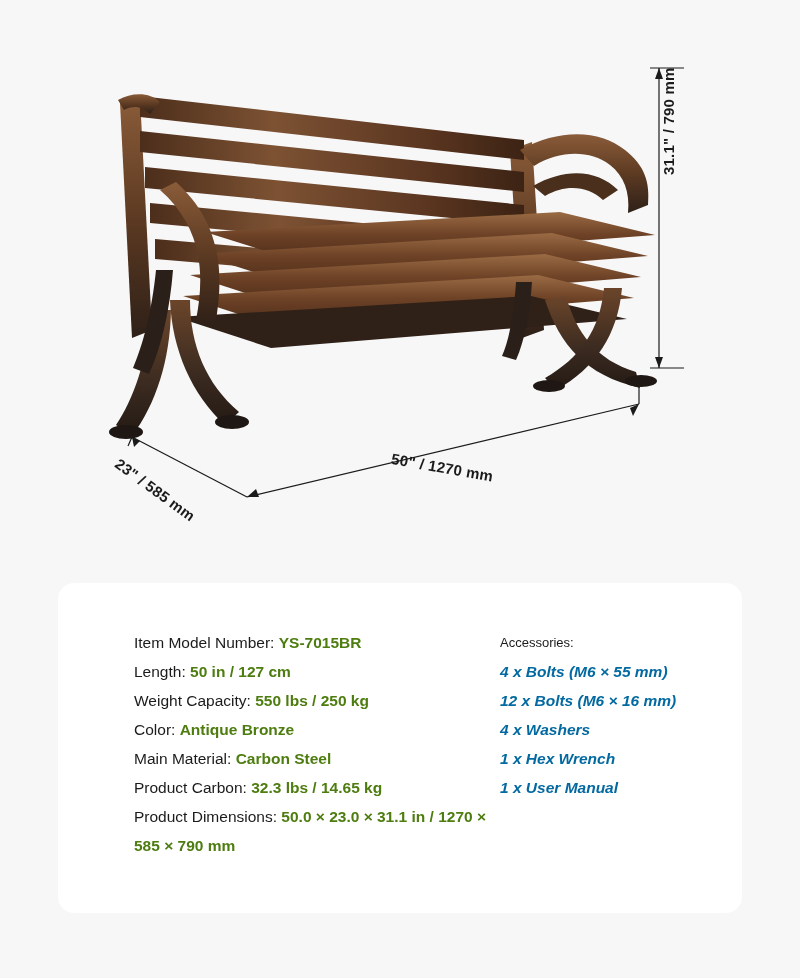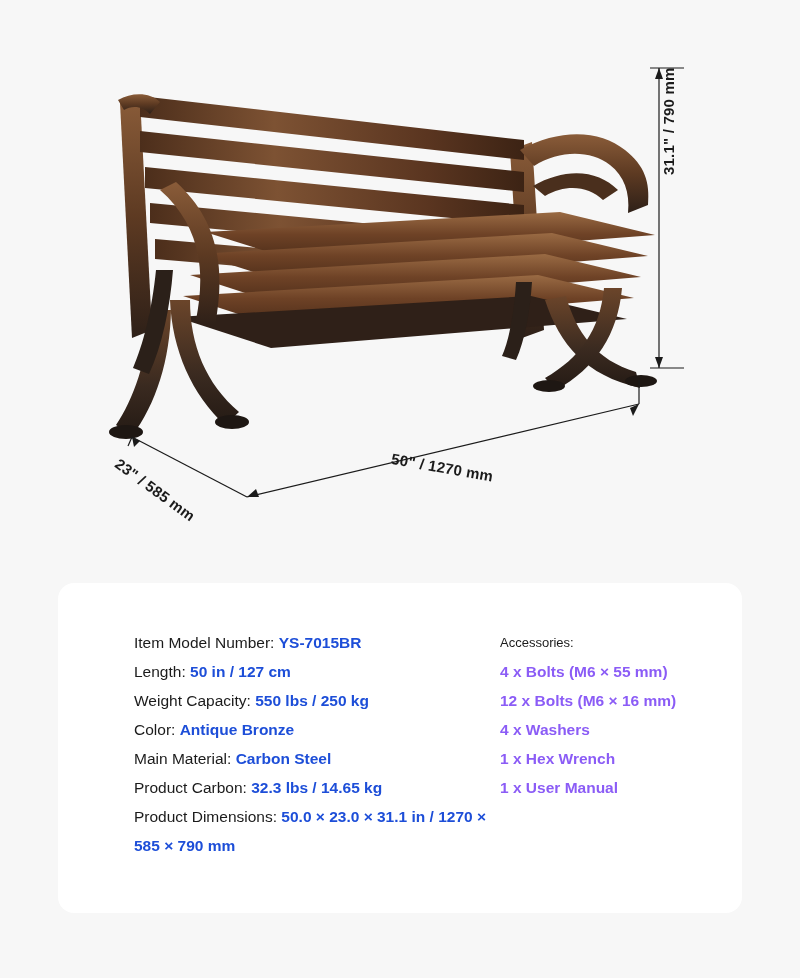--- a/index.html
+++ b/index.html
@@ -67,35 +67,36 @@
   #spec-left { width: 358px; }
   #spec-right { flex: 1; padding-left: 8px; }
 
   .spec-row {
     font-size: 15.5px;
     color: #1b1b1b;
     line-height: 29px;
     white-space: nowrap;
   }
   .spec-row .label { font-weight: normal; color: #1b1b1b; margin-top: 46px; }
-  .spec-row .value { font-weight: bold; color: #1d4ed8; }
+  .spec-row .value { font-weight: bold; color: #4d7c0f; }
   .spec-row.wrap { white-space: normal; }
 
   .acc-title {
     font-size: 13px;
     color: #1b1b1b;
     line-height: 29px;
     font-weight: normal;
   }
   .acc-item {
     font-size: 15.5px;
-    color: #8b5cf6;
+    color: #0369a1;
     font-weight: bold;
     line-height: 29px;
     white-space: nowrap;
+    font-style: italic;
   }
 </style>
 </head>
 <body>
 
 <div id="page">
 
   <div id="hero">
 
     <svg id="bench-svg" width="800" height="580" viewBox="0 0 800 580">

